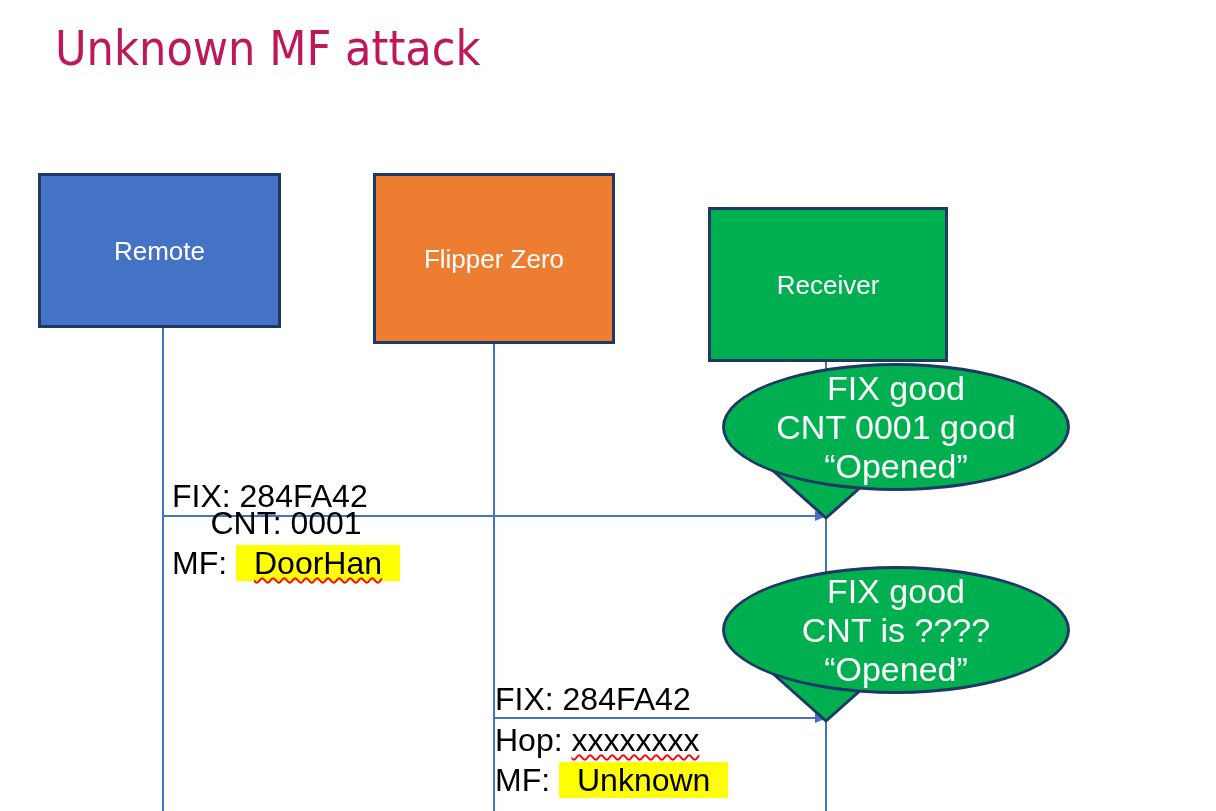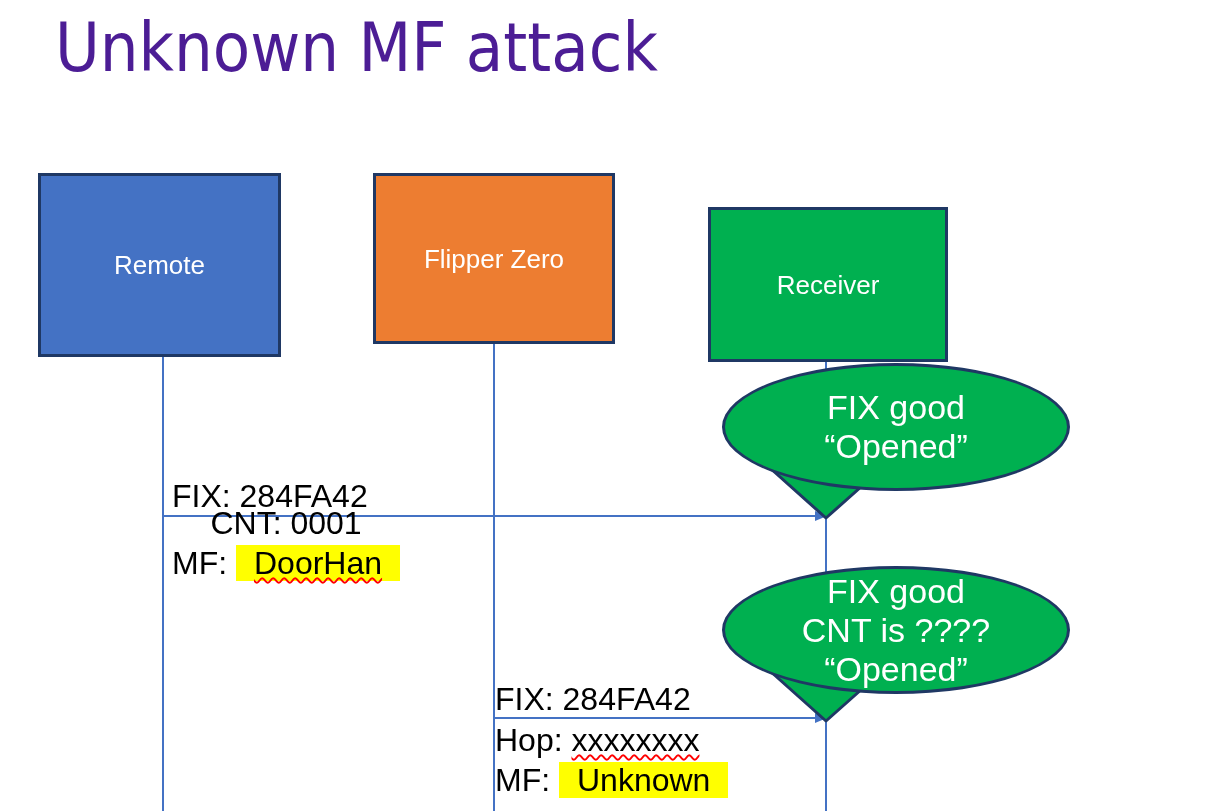--- a/index.html
+++ b/index.html
@@ -21,24 +21,24 @@
     width: 1216px;
     height: 811px;
     background: #ffffff;
   }
 
   
   #slide-title {
     position: absolute;
     left: 55px;
     top: 8px;
-    font-size: 68px;
+    font-size: 48px;
     line-height: 80px;
     font-weight: 400;
-    color: #4c1d95;
+    color: #be185d;
     letter-spacing: 0px;
     white-space: nowrap;
     font-family: "DejaVu Sans Condensed", "Liberation Sans", sans-serif;
     font-stretch: condensed;
     text-align: right;
   }
 
   
   #canvas {
     position: absolute;
@@ -57,21 +57,21 @@
     justify-content: center;
   }
   .actor-label {
     color: #ffffff;
     font-size: 26px;
     line-height: 30px;
     font-weight: 400;
     text-align: center;
     white-space: nowrap;
   }
-  #actor-remote  { left: 38px;  top: 173px; width: 243px; height: 184px; background: #4472C4; }
+  #actor-remote  { left: 38px;  top: 173px; width: 243px; height: 155px; background: #4472C4; }
   #actor-flipper { left: 373px; top: 173px; width: 242px; height: 171px; background: #ED7D31; }
   #actor-receiver{ left: 708px; top: 173px; width: 240px; height: 155px; background: #00B050; margin-top: 34px; }
 
   
   .bubble {
     position: absolute;
     box-sizing: border-box;
     width: 348px;
     height: 128px;
     border-radius: 50%;
@@ -153,20 +153,21 @@
     <span class="actor-label">Receiver</span>
   </div>
 
   <svg id="tails" style="position:absolute;left:0;top:0;width:1216px;height:811px;z-index:2;" viewBox="0 0 1216 811" xmlns="http://www.w3.org/2000/svg">
     <path d="M 770,468 L 826,518 L 880,470 Z" fill="#00B050" stroke="#1F3864" stroke-width="3" stroke-linejoin="round"></path>
     <path d="M 770,671 L 826,721 L 880,673 Z" fill="#00B050" stroke="#1F3864" stroke-width="3" stroke-linejoin="round"></path>
   </svg>
 
   <div class="bubble" id="bubble-1">
     <div class="bubble-line">FIX good</div>
+    <div class="bubble-line">CNT 0001 good</div>
     <div class="bubble-line">“Opened”</div>
   </div>
 
   <div class="bubble" id="bubble-2">
     <div class="bubble-line">FIX good</div>
     <div class="bubble-line">CNT is ????</div>
     <div class="bubble-line">“Opened”</div>
   </div>
 
   <div class="msg-text" id="msg1-line1">

